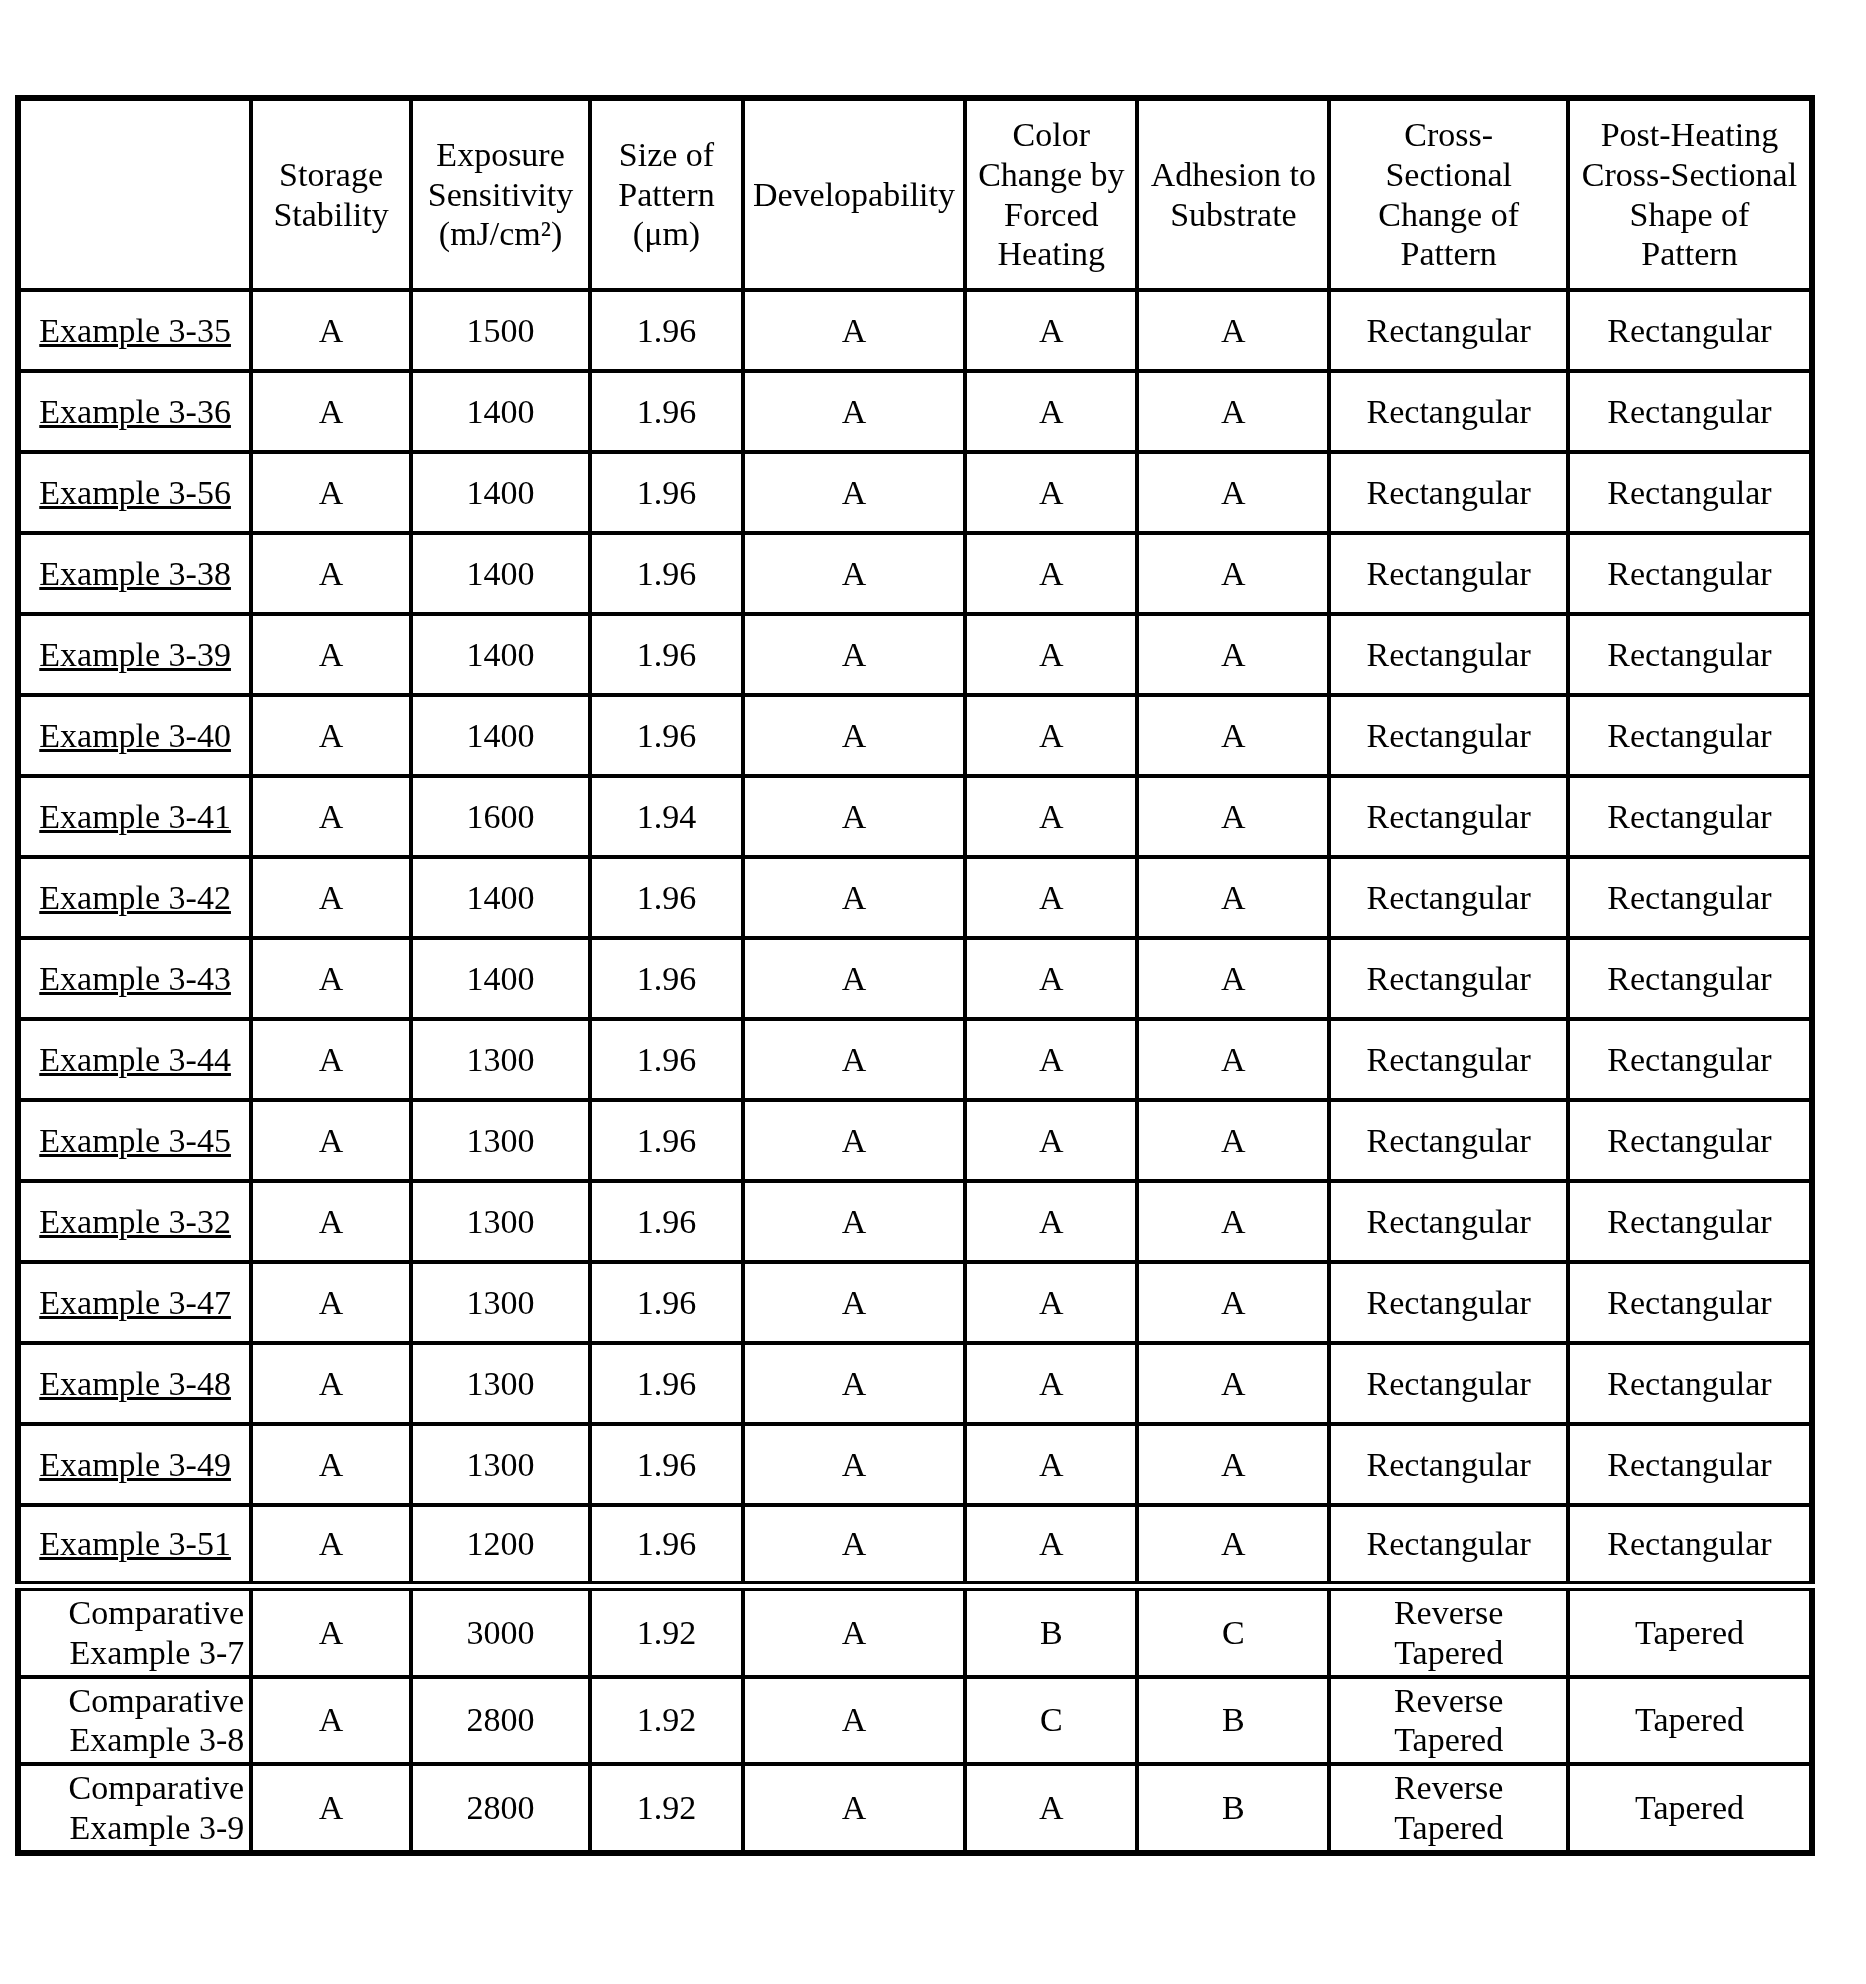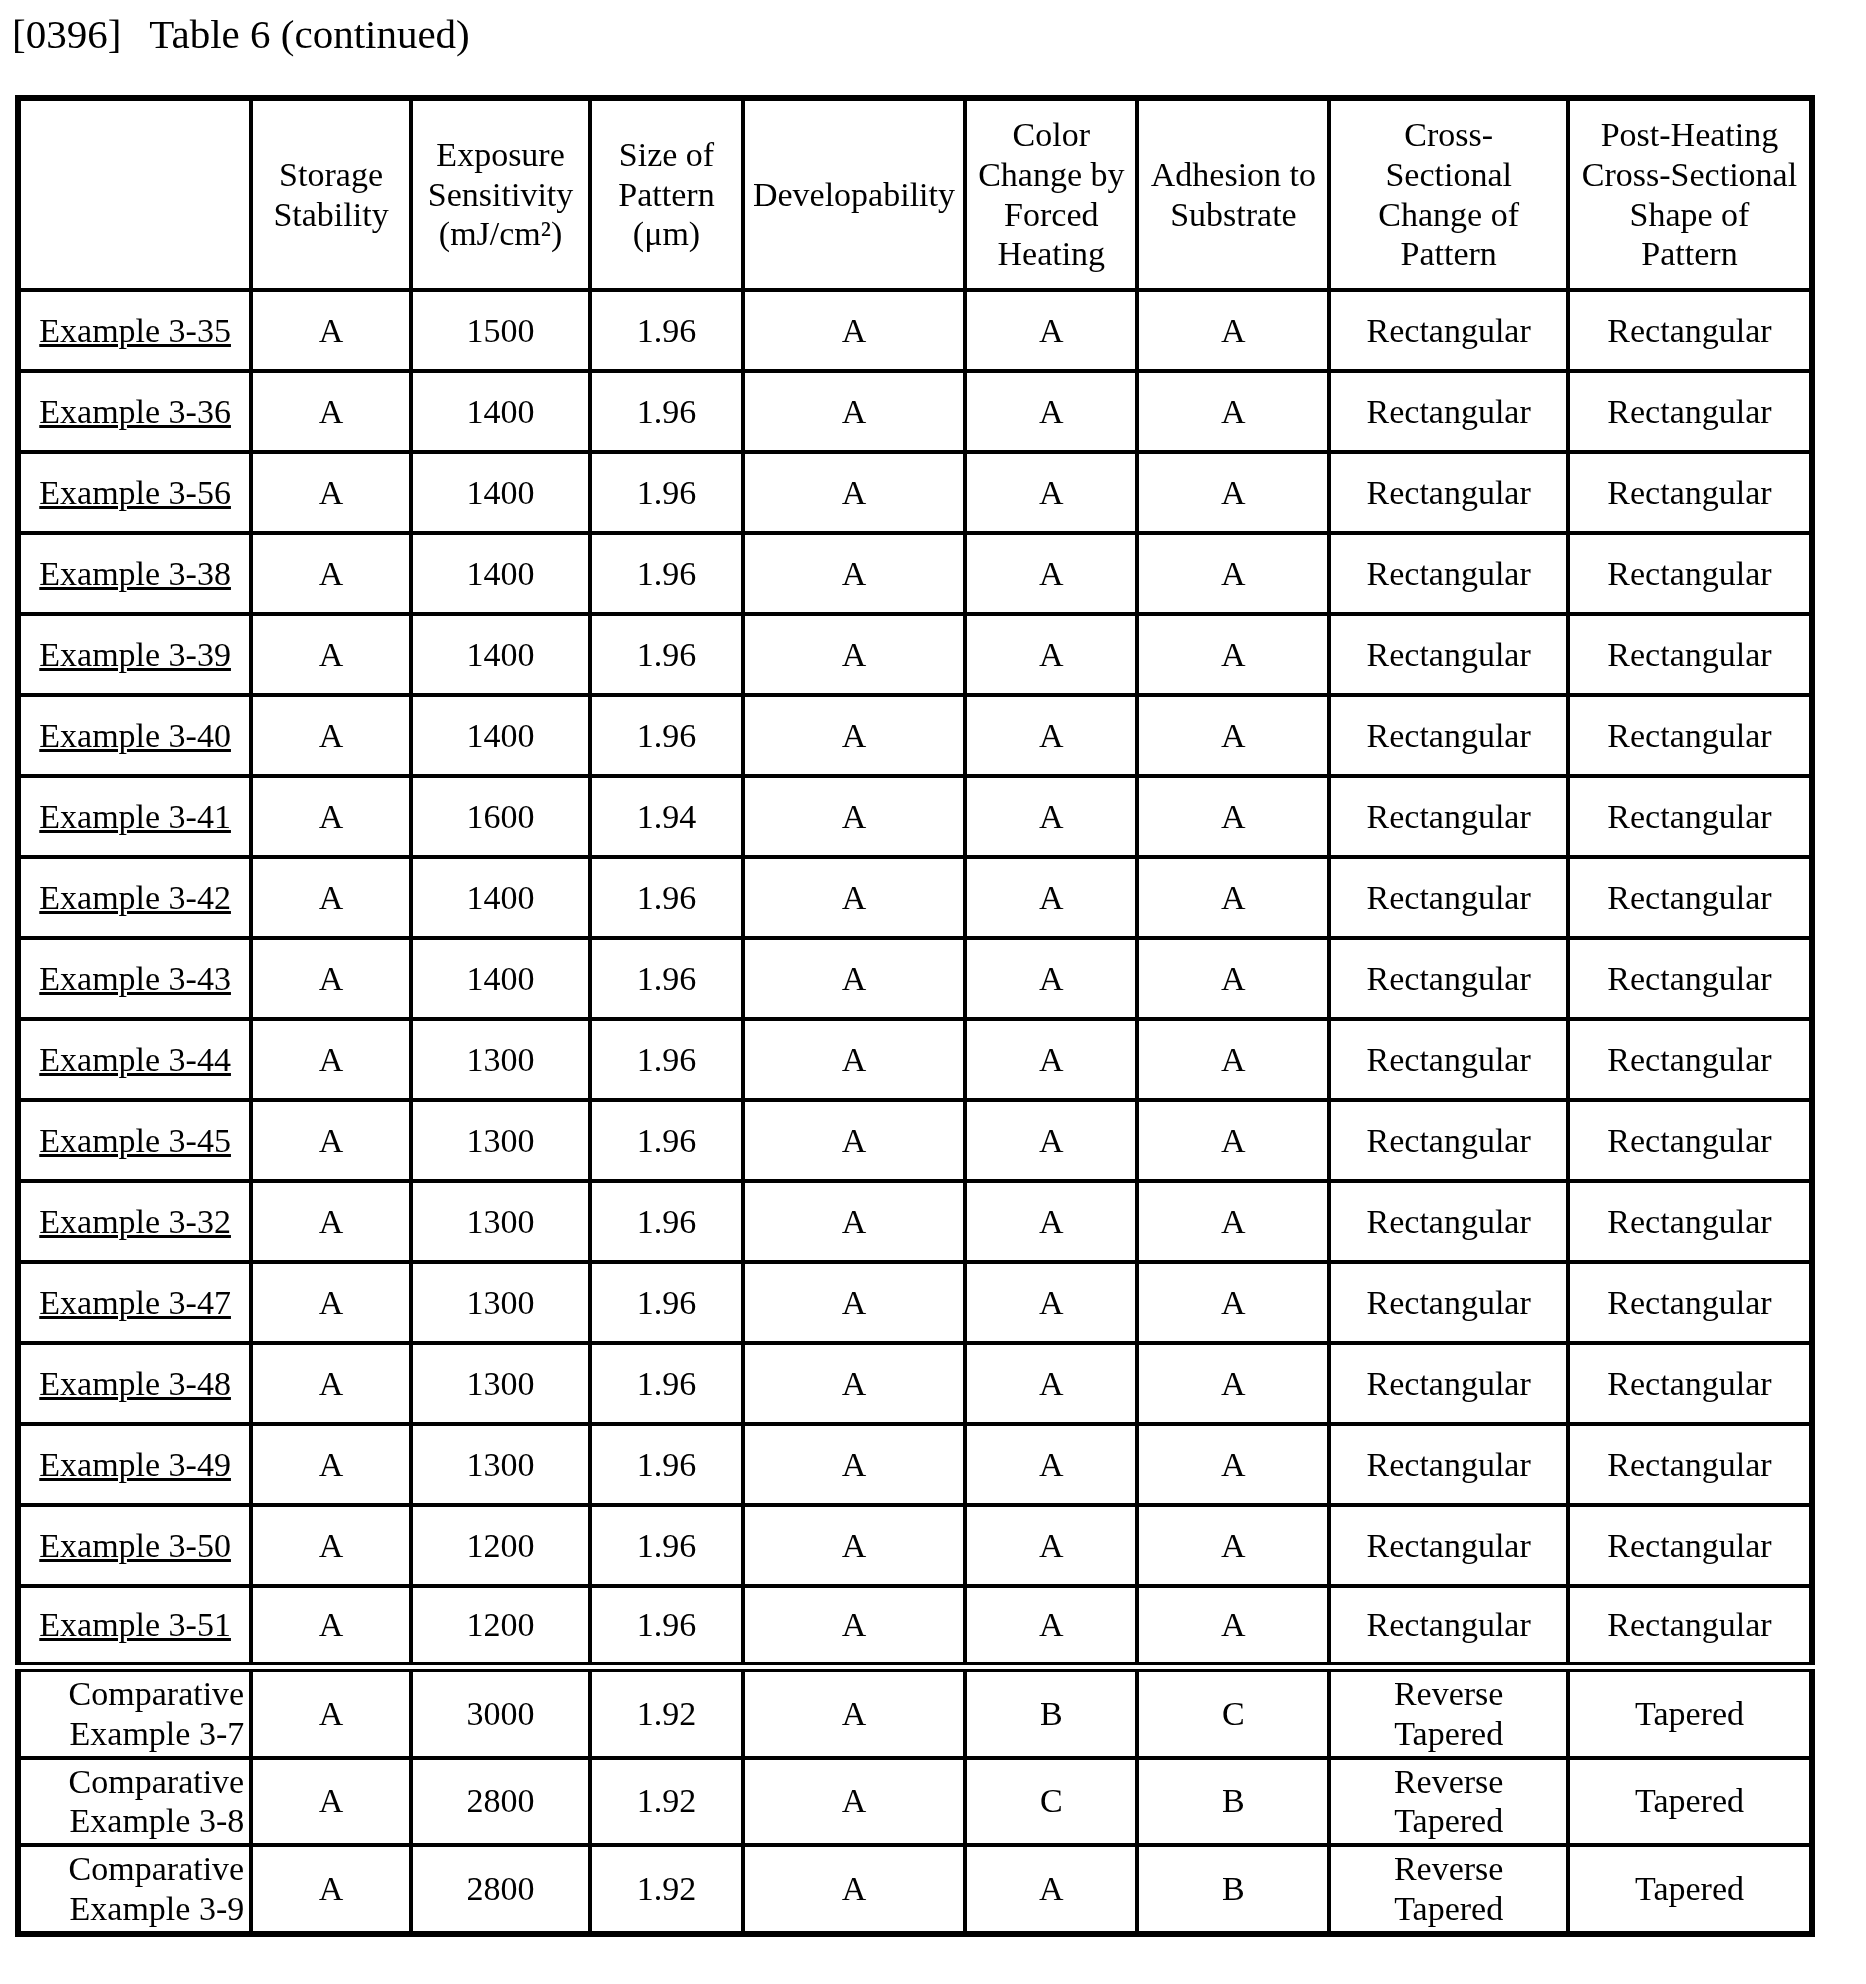--- a/index.html
+++ b/index.html
@@ -75,23 +75,20 @@
   }
   tbody tr.comparative td.col-0 {
     text-align: right;
   }
 </style>
 </head>
 <body>
 
 <div class="page">
 
-  <div class="doc-title">
-    <span class="para-tag">[0396]</span><span class="title-text">Table 6 (continued)</span>
-  </div>
 
   <table class="results">
     <colgroup>
       <col class="c0">
         <col class="c1">
         <col class="c2">
         <col class="c3">
       <col class="c4">
         <col class="c5">
         <col class="c6">
@@ -286,31 +283,20 @@
           <td class="col-1">A</td>
           <td class="col-2">1300</td>
           <td class="col-3">1.96</td>
           <td class="col-4">A</td>
           <td class="col-5">A</td>
           <td class="col-6">A</td>
           <td class="col-7">Rectangular</td>
           <td class="col-8">Rectangular</td>
         </tr>
         <tr class="example">
-          <td class="col-0">Example 3-50</td>
-          <td class="col-1">A</td>
-          <td class="col-2">1200</td>
-          <td class="col-3">1.96</td>
-          <td class="col-4">A</td>
-          <td class="col-5">A</td>
-          <td class="col-6">A</td>
-          <td class="col-7">Rectangular</td>
-          <td class="col-8">Rectangular</td>
-        </tr>
-        <tr class="example">
           <td class="col-0">Example 3-51</td>
           <td class="col-1">A</td>
           <td class="col-2">1200</td>
           <td class="col-3">1.96</td>
           <td class="col-4">A</td>
           <td class="col-5">A</td>
           <td class="col-6">A</td>
           <td class="col-7">Rectangular</td>
           <td class="col-8">Rectangular</td>
         </tr>

